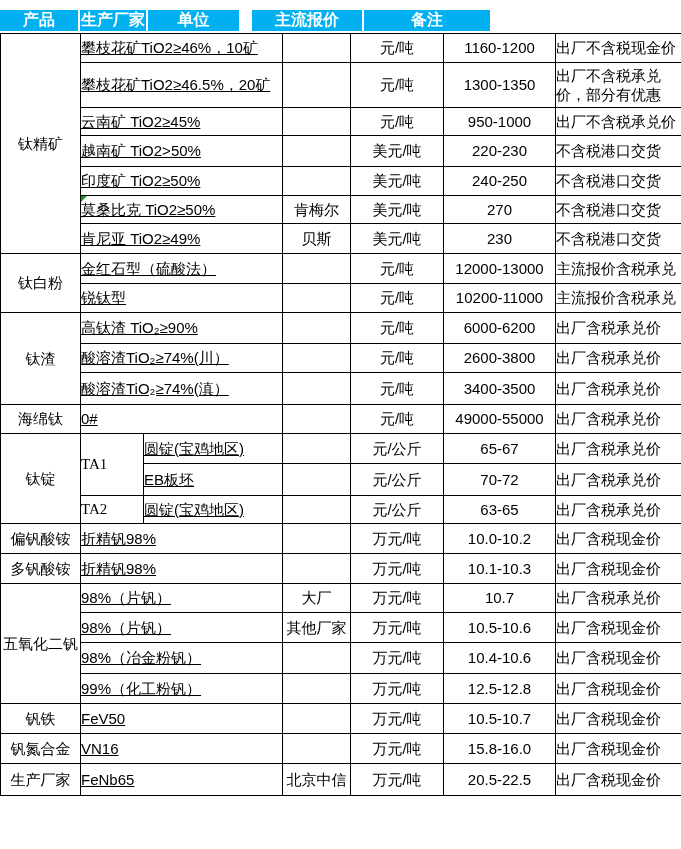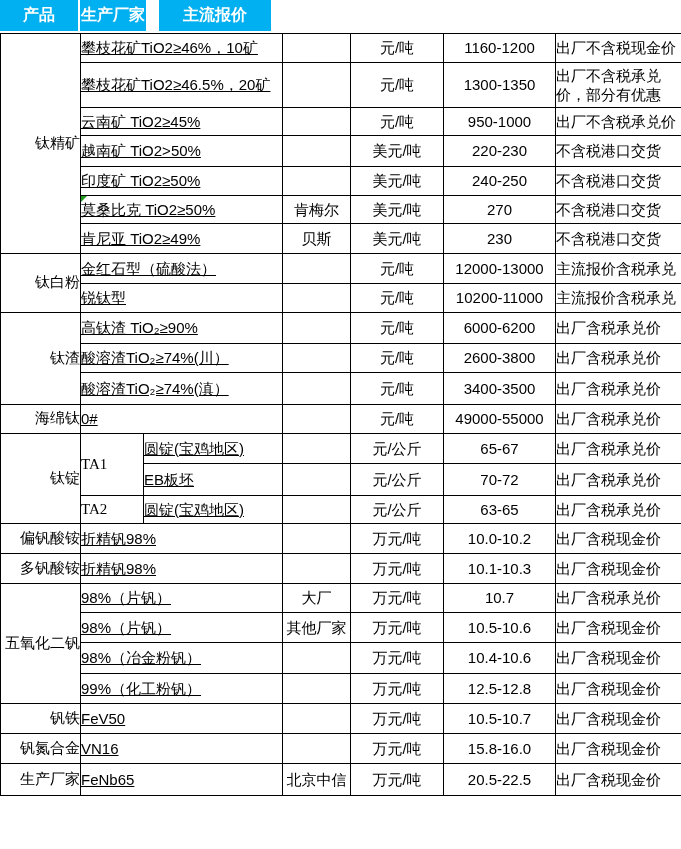--- a/index.html
+++ b/index.html
@@ -12,20 +12,21 @@
     color: var(--text, #000);
     overflow: hidden;
   }
   
   .header-row {
     display: flex;
     height: 33px;
     box-sizing: border-box;
     padding-bottom: 2px;
     background: #fff;
+    align-items: flex-end;
   }
   .hc {
     background: var(--header_bg, #00B0F0);
     color: var(--header_text, #fff);
     font-size: 16px;
     font-weight: bold;
     display: flex;
     align-items: center;
     justify-content: center;
     box-sizing: border-box;
@@ -46,41 +47,43 @@
   }
   table.price td {
     border: 1px solid var(--border, #000);
     font-size: 15px;
     line-height: 1.3;
     vertical-align: middle;
     position: relative;
     overflow: hidden;
     padding: 0;
   }
-  td.product { text-align: right; padding: 0 1px; font-family: Liberation Serif, serif; }
+  td.product { text-align: center; padding: 0 1px; }
   td.spec    { text-align: left; padding: 0 4px 0 3px; text-decoration: underline; }
   td.grade   { text-align: left; padding-left: 4px; font-family: Liberation Serif, serif; }
   td.center  { text-align: center; }
   td.note    { text-align: left; padding: 0 1px 0 2px; }
   .corner-marker {
     position: absolute;
     top: 0; left: 0;
     width: 0; height: 0;
     border-top: 6px solid var(--marker_green, #1F9A1F);
     border-right: 6px solid transparent;
   }
 </style>
 </head>
 <body>
 
 <div class="page">
   <div class="header-row">
     <div class="hc c1">产品</div>
     <div class="hc c3">生产厂家</div>
+    <div class="hc c4">单位</div>
     <div class="hc c5">主流报价</div>
+    <div class="hc c6">备注</div>
   </div>
   <table class="price">
     <colgroup>
       <col style="width:80px">
         <col style="width:63px">
         <col style="width:139px">
       <col style="width:68px">
         <col style="width:93px">
         <col style="width:112px">
         <col style="width:126px">

